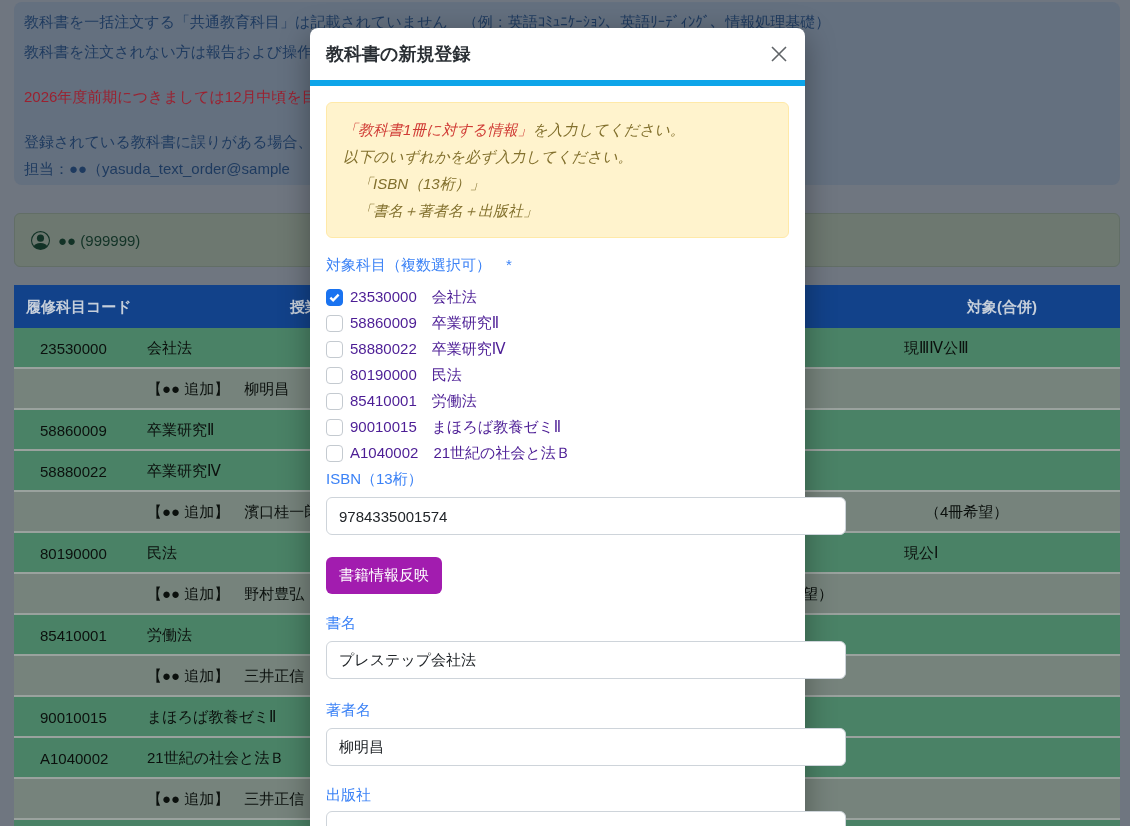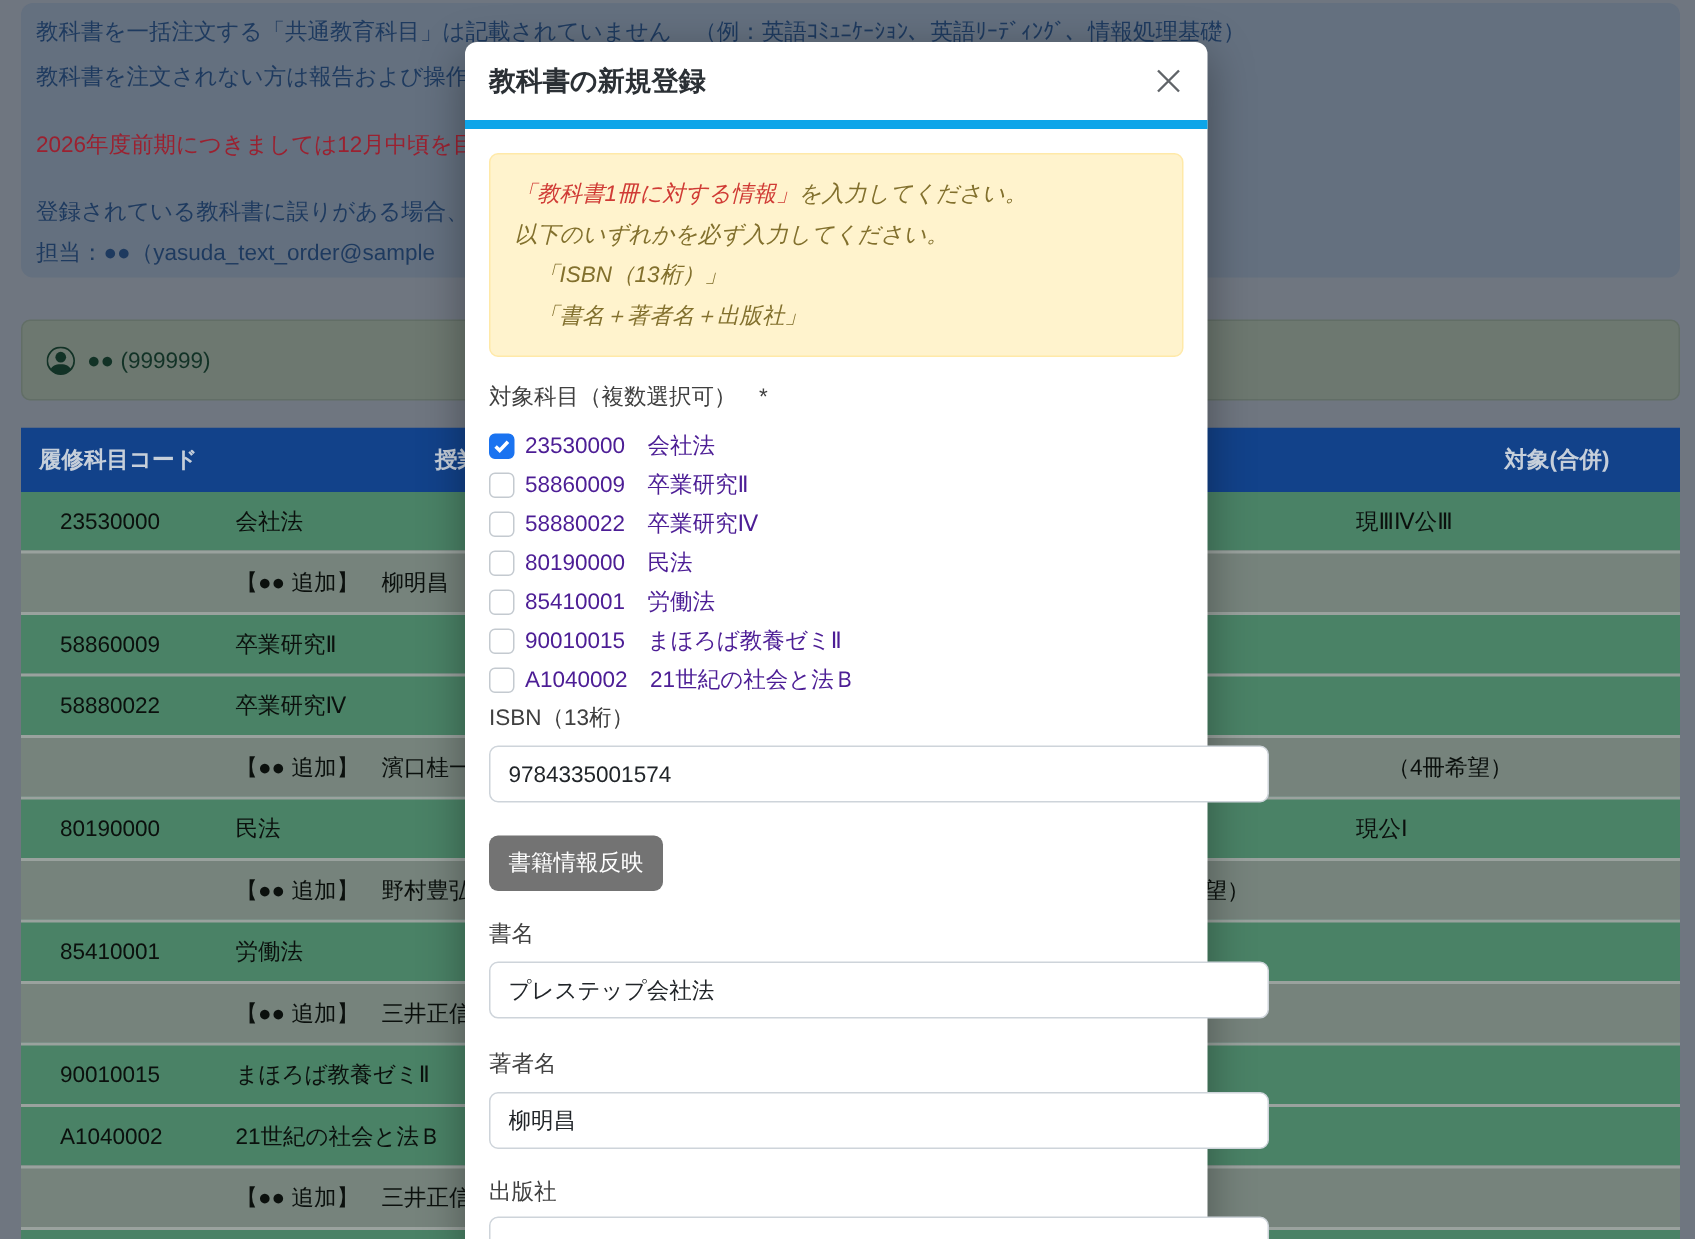--- a/index.html
+++ b/index.html
@@ -41,27 +41,27 @@
     padding-left:44px;
   }
   .t-row{position:relative;height:39px;}
   .t-row.main{background:#4a8266;}
   .t-row.sub{background:#76837c;}
   .t-row + .t-row{border-top:2px solid #9aa29e;}
   .t-head span,.t-row span{
     position:absolute;top:50%;transform:translateY(-50%);white-space:nowrap;
   }
   .c-code{left:26px;}
-  .c-name{left:143px;}
+  .c-name{left:133px;}
   .c-course{left:276px;}
   .c-target{left:890px;}
   .c-pub{left:764px;}
   .c-qty{left:911px;}
   .c-frag{left:774px;}
-  .h-code{left:12px;} .h-target{left:989px;}
+  .h-code{left:12px;} .h-target{left:953px;}
 
   
   .modal{
     position:absolute;left:310px;top:28px;width:495px;height:810px;
     background:#ffffff;border-radius:8px 8px 0 0;
     box-shadow:0 8px 30px rgba(0,0,0,.35);
   }
   .modal-header{
     position:relative;height:52px;border-bottom:6px solid #0ea5e9;padding-left:33px;
   }
@@ -78,21 +78,21 @@
   .modal-body{padding:16px;}
 
   .alert-warning{
     background:#fff3cd;border:1px solid #ffe9a8;border-radius:6px;
     padding:13px 16px;font-size:15px;line-height:27px;color:#82702d;font-style:italic;
   }
   .alert-warning .red{color:#d03b35;}
   .alert-line{white-space:pre;}
 
   .fld-label{
-    margin-top:16px;font-size:15px;line-height:22px;color:#404040;
+    margin-top:16px;font-size:15px;line-height:22px;color:#3b82f6;
   }
   .cb-list{margin-top:8px;}
   .cb-row{
     height:26px;display:flex;align-items:center;font-size:15px;color:#4c1d95;
   }
   .cb{
     width:17px;height:17px;box-sizing:border-box;border-radius:4px;flex:none;
     margin-right:7px;border:1px solid #c4cad0;background:#fff;
     display:flex;align-items:center;justify-content:center;
   }
@@ -101,21 +101,21 @@
   .cb-text{white-space:pre;}
 
   .fld-label.lbl-isbn{margin-top:2px;}
   .txt-input{
     display:block;box-sizing:border-box;width:520px;height:38px;margin-top:7px;
     border:1px solid #ced4da;border-radius:6px;padding:0 12px;
     font-size:15px;color:#212529;background:#fff;outline:none;
     font-family:"Liberation Sans","DejaVu Sans",sans-serif;
   }
   .btn-secondary{
-    margin-top:22px;border:none;border-radius:6px;background:#737373;
+    margin-top:22px;border:none;border-radius:6px;background:#a21caf;
     color:#fff;font-size:15px;padding:9px 13px;cursor:pointer;
     font-family:"Liberation Sans","DejaVu Sans",sans-serif;
   }
   .fld-label.lbl-book{margin-top:18px;}
   .fld-label.lbl-author{margin-top:20px;}
   .fld-label.lbl-pub{margin-top:18px;}
   .txt-input.inp-pub{margin-top:5px;}
 </style>
 </head>
 <body>

